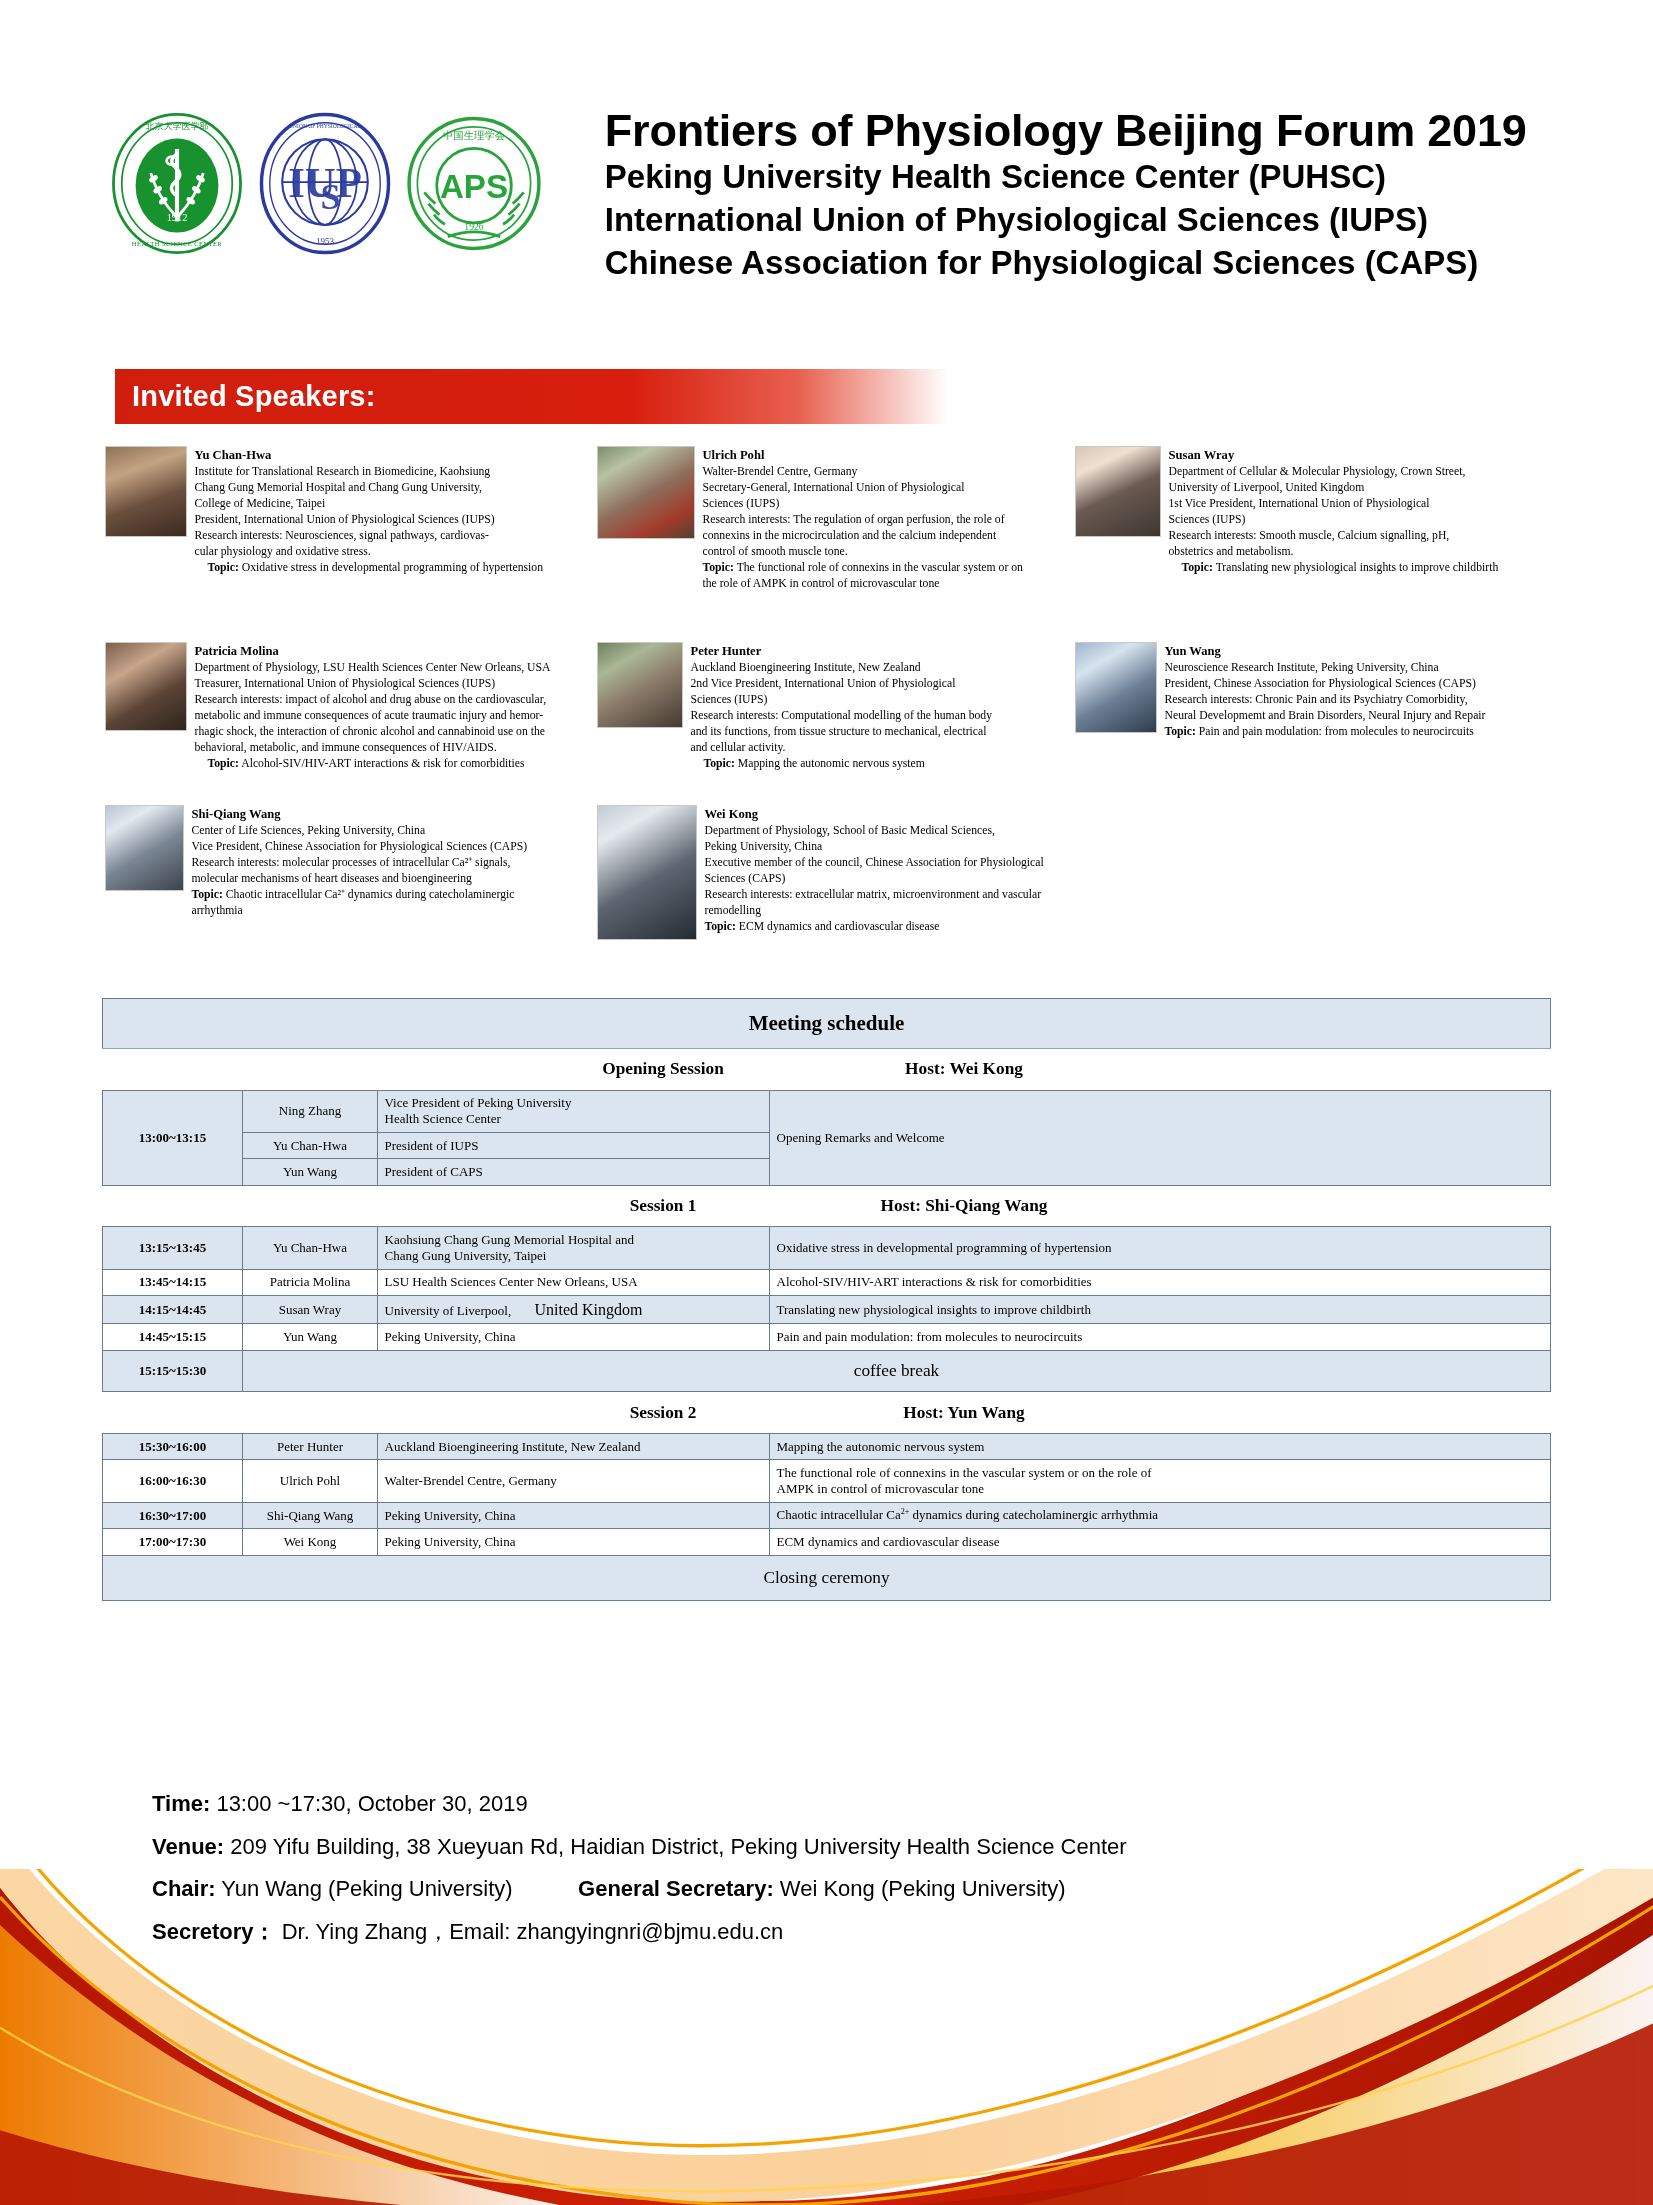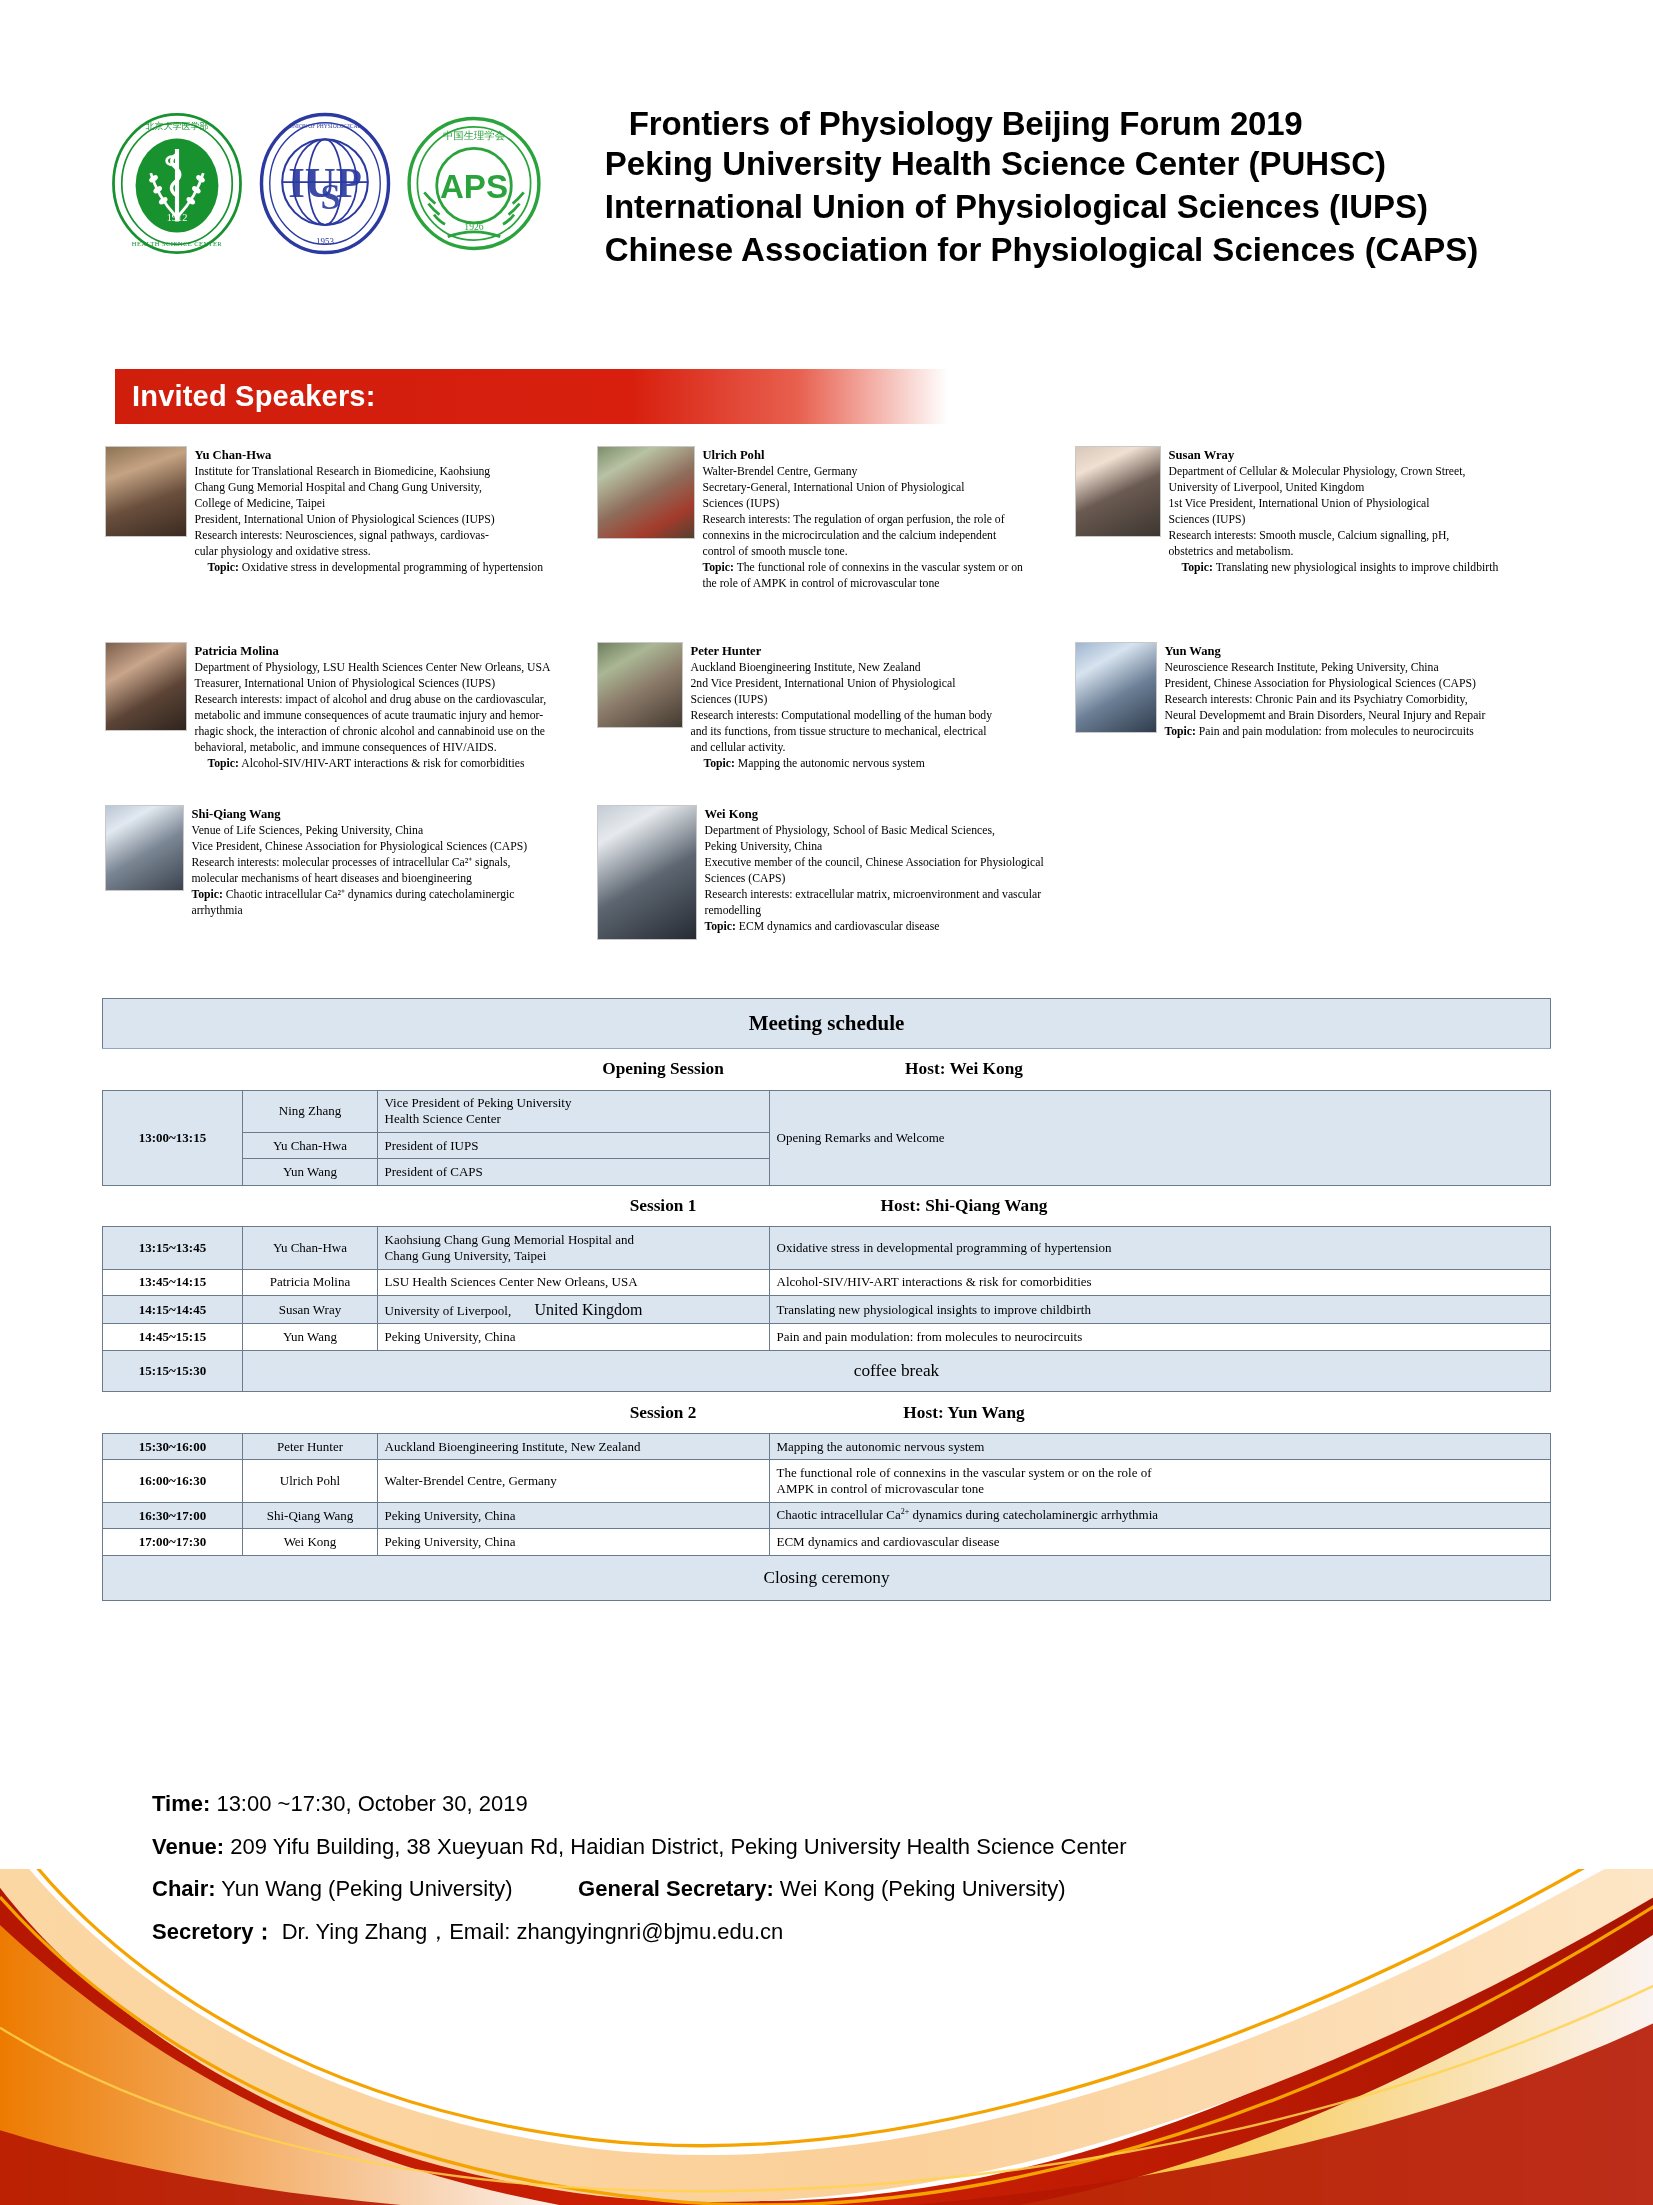--- a/index.html
+++ b/index.html
@@ -29,26 +29,25 @@
   .logo { width: 140px; height: 145px; position: relative; }
   .logo svg { width: 100%; height: 100%; display: block; }
 
   .header-text {
     margin-left: 61px;
     margin-top: 17px;
     font-family: "Liberation Sans", sans-serif;
     color: #000;
   }
   .header-title {
-    font-size: 33px;
+    font-size: 45px;
     font-weight: bold;
     letter-spacing: -0.2px;
     line-height: 1.12;
     white-space: nowrap;
-    margin-left: 24px;
   }
   .header-sub {
     font-size: 33px;
     font-weight: bold;
     line-height: 1.30;
     white-space: nowrap;
   }
 
   
   .banner {
@@ -369,21 +368,21 @@
         <div class="sp-topic"><b>Topic:</b> <span>Pain and pain modulation: from molecules to neurocircuits</span></div>
       </div>
     </div>
   </div>
 
   <div class="sp-row r3">
     <div class="sp-card sp-col-a">
       <div class="sp-photo ph7"></div>
       <div class="sp-body">
         <div class="sp-name">Shi-Qiang Wang</div>
-        <div class="sp-line">Venue of Life Sciences, Peking University, China</div>
+        <div class="sp-line">Center of Life Sciences, Peking University, China</div>
         <div class="sp-line">Vice President, Chinese Association for Physiological Sciences (CAPS)</div>
         <div class="sp-line">Research interests: molecular processes of intracellular Ca²⁺ signals,</div>
         <div class="sp-line">molecular mechanisms of heart diseases and bioengineering</div>
         <div class="sp-topic"><b>Topic:</b> <span>Chaotic intracellular Ca²⁺ dynamics during catecholaminergic</span></div>
         <div class="sp-topic">arrhythmia</div>
       </div>
     </div>
 
     <div class="sp-card sp-col-b">
       <div class="sp-photo ph8"></div>

